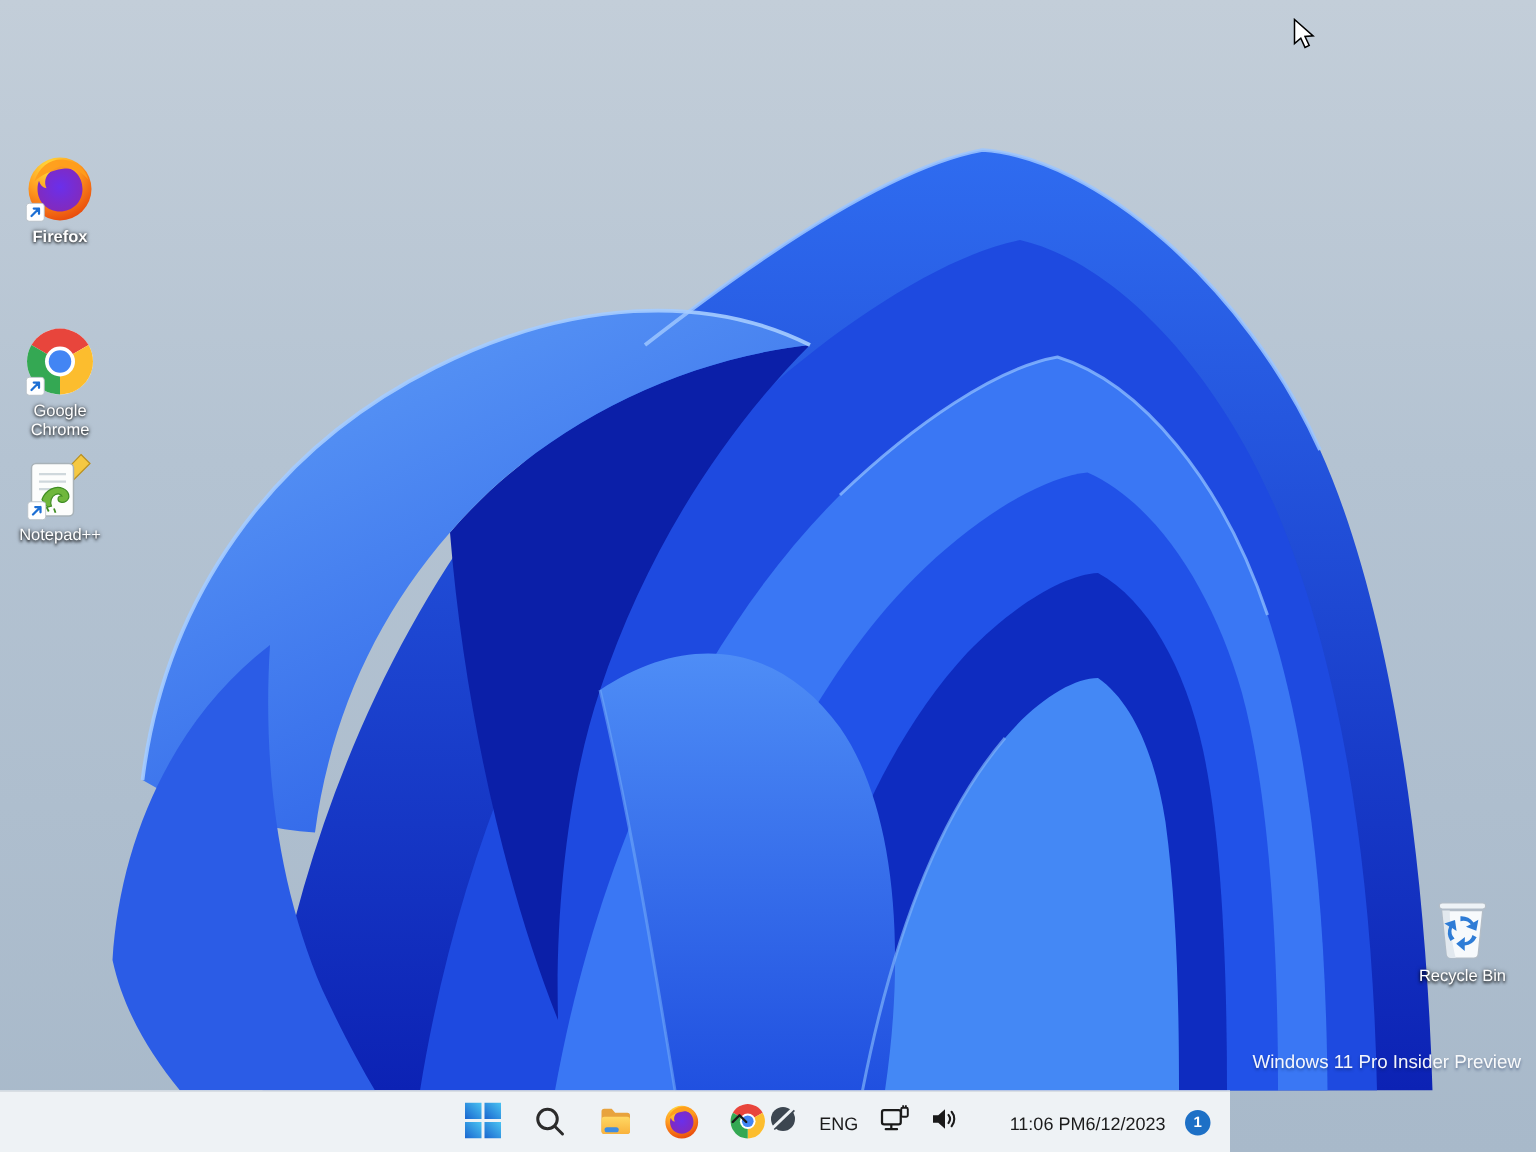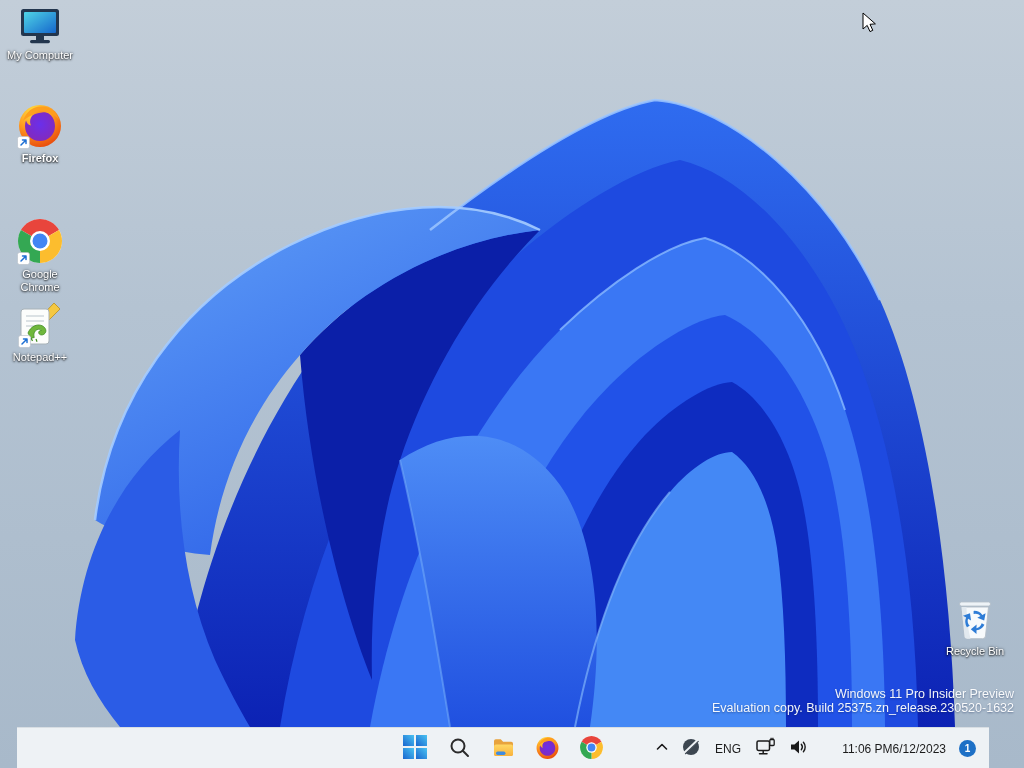--- a/index.html
+++ b/index.html
@@ -22,21 +22,21 @@
   #cell-recycle    { left:937px; top:592px; }
 
   
   #watermark { position:absolute; right:10px; bottom:53px; text-align:right; color:rgba(255,255,255,.95);
                font-size:12.5px; line-height:14px; text-shadow:0 1px 2px rgba(10,30,80,.45);margin-top:20px; }
 
   
   #cursor { position:absolute; left:862px; top:12px; }
 
   
-  #taskbar { position:absolute; left:17px; bottom:0; width:972px; height:41px;
+  #taskbar { position:absolute; left:0; bottom:0; width:820px; height:41px;
              background:#eef2f5; border-top:1px solid #d8dee3; }
   #tb-center { position:absolute; left:50%; top:0; transform:translateX(-50%);
                height:41px; display:flex; align-items:center; gap:4px; }
   .tb-btn { width:40px; height:40px; border-radius:5px; display:flex; align-items:center; justify-content:center;
             background:transparent; border:none; cursor:default; }
   #tb-tray { position:absolute; right:0; top:0; height:41px; display:flex; align-items:center; padding-right:13px; }
   .tray-btn { height:36px; display:flex; align-items:center; justify-content:center; border-radius:4px; padding:0 5px; }
   #tray-lang { font-size:12px; color:#1b1b1b; padding:0 9px; }
   #tray-clock { font-size:12px; color:#1b1b1b; text-align:right; line-height:14px; margin-left:24px; padding:0 4px; }
   #tray-badge { width:17px; height:17px; border-radius:50%; background:#1d70c6; color:#fff; font-size:10px;
@@ -75,37 +75,20 @@
     <path d="M 75 640 C 80 560 115 480 180 430 C 175 510 185 590 215 660 C 228 688 240 710 250 727 L 120 727 C 98 700 82 672 75 640 Z" fill="#2b5ce6"></path>
     <path d="M 400 460 C 460 420 520 430 560 485 C 595 535 605 625 590 727 L 450 727 C 435 635 420 545 400 460 Z" fill="url(#gC)"></path>
 
     <path d="M 430 230 C 520 160 600 110 655 100 C 730 105 830 190 880 300" fill="none" stroke="#9cc6ff" stroke-width="2.5" opacity="0.85"></path>
     <path d="M 560 330 C 610 282 665 245 705 238 C 760 255 815 320 845 410" fill="none" stroke="#8abaff" stroke-width="2" opacity="0.8"></path>
     <path d="M 95 520 C 110 400 180 300 290 245 C 380 200 470 195 540 230" fill="none" stroke="#a5ccff" stroke-width="2.5" opacity="0.9"></path>
     <path d="M 575 727 C 595 625 625 545 670 492" fill="none" stroke="#7db2fa" stroke-width="2" opacity="0.7"></path>
     <path d="M 450 727 C 435 635 420 545 400 460" fill="none" stroke="#6fa8f9" stroke-width="2" opacity="0.6"></path>
   </svg>
 
-  <div class="icon-cell" id="cell-mycomputer">
-    <span class="icon-art">
-      <svg width="44" height="38" viewBox="0 0 44 38">
-        <defs>
-            <linearGradient id="scr" x1="0" y1="0" x2="1" y2="1">
-          <stop offset="0" stop-color="#4fd4e6"></stop>
-              <stop offset="1" stop-color="#1566cc"></stop>
-        </linearGradient>
-          </defs>
-        <rect x="3" y="1" width="38" height="27" rx="2.5" fill="#23364e"></rect>
-        <rect x="6" y="4" width="32" height="21" rx="1" fill="url(#scr)"></rect>
-        <rect x="18" y="28" width="8" height="4" fill="#23364e"></rect>
-        <rect x="12" y="32" width="20" height="3.2" rx="1.6" fill="#23364e"></rect>
-      </svg>
-    </span>
-    <span class="icon-label">My Computer</span>
-  </div>
 
   <div class="icon-cell" id="cell-firefox">
     <span class="icon-art">
       <svg width="48" height="48" viewBox="0 0 48 48">
         <defs>
           <radialGradient id="fxo" cx="0.35" cy="0.15" r="1">
             <stop offset="0" stop-color="#ffde3e"></stop>
               <stop offset="0.45" stop-color="#ff9a1f"></stop>
               <stop offset="1" stop-color="#e33608"></stop>
           </radialGradient>
@@ -181,21 +164,20 @@
             <path transform="rotate(240)" d="M-1.5 -11 A 11 11 0 0 1 8 -6.5 L 11.5 -8.5 L 10 -0.5 L 2.5 -3.5 L 6 -5.3 A 7.5 7.5 0 0 0 -1.5 -7.5 Z"></path>
           </g>
         </g>
       </svg>
     </span>
     <span class="icon-label">Recycle Bin</span>
   </div>
 
   <div id="watermark">
     <div>Windows 11 Pro Insider Preview</div>
-    <div>Evaluation copy. Build 25375.zn_release.230520-1632</div>
   </div>
 
   <svg id="cursor" width="15" height="22" viewBox="0 0 15 22">
     <path d="M1 1 L1 17 L5.2 13.4 L8 19.6 L10.8 18.3 L8 12.3 L13.4 11.9 Z" fill="#fff" stroke="#000" stroke-width="1"></path>
   </svg>
 
   <div id="taskbar">
 
     <div id="tb-center">
       <button class="tb-btn">

